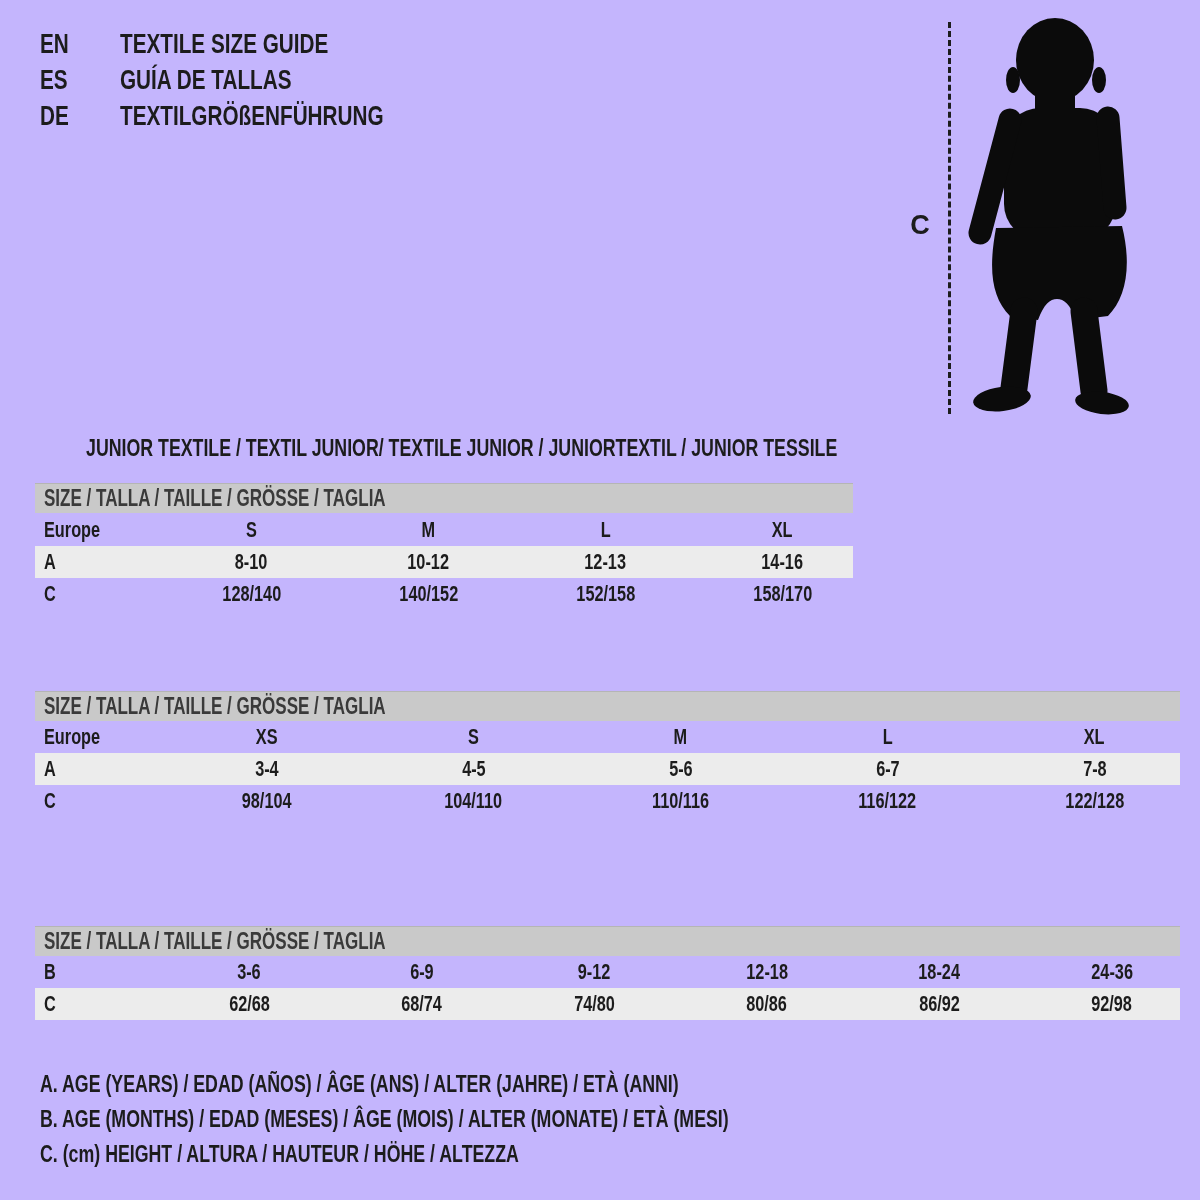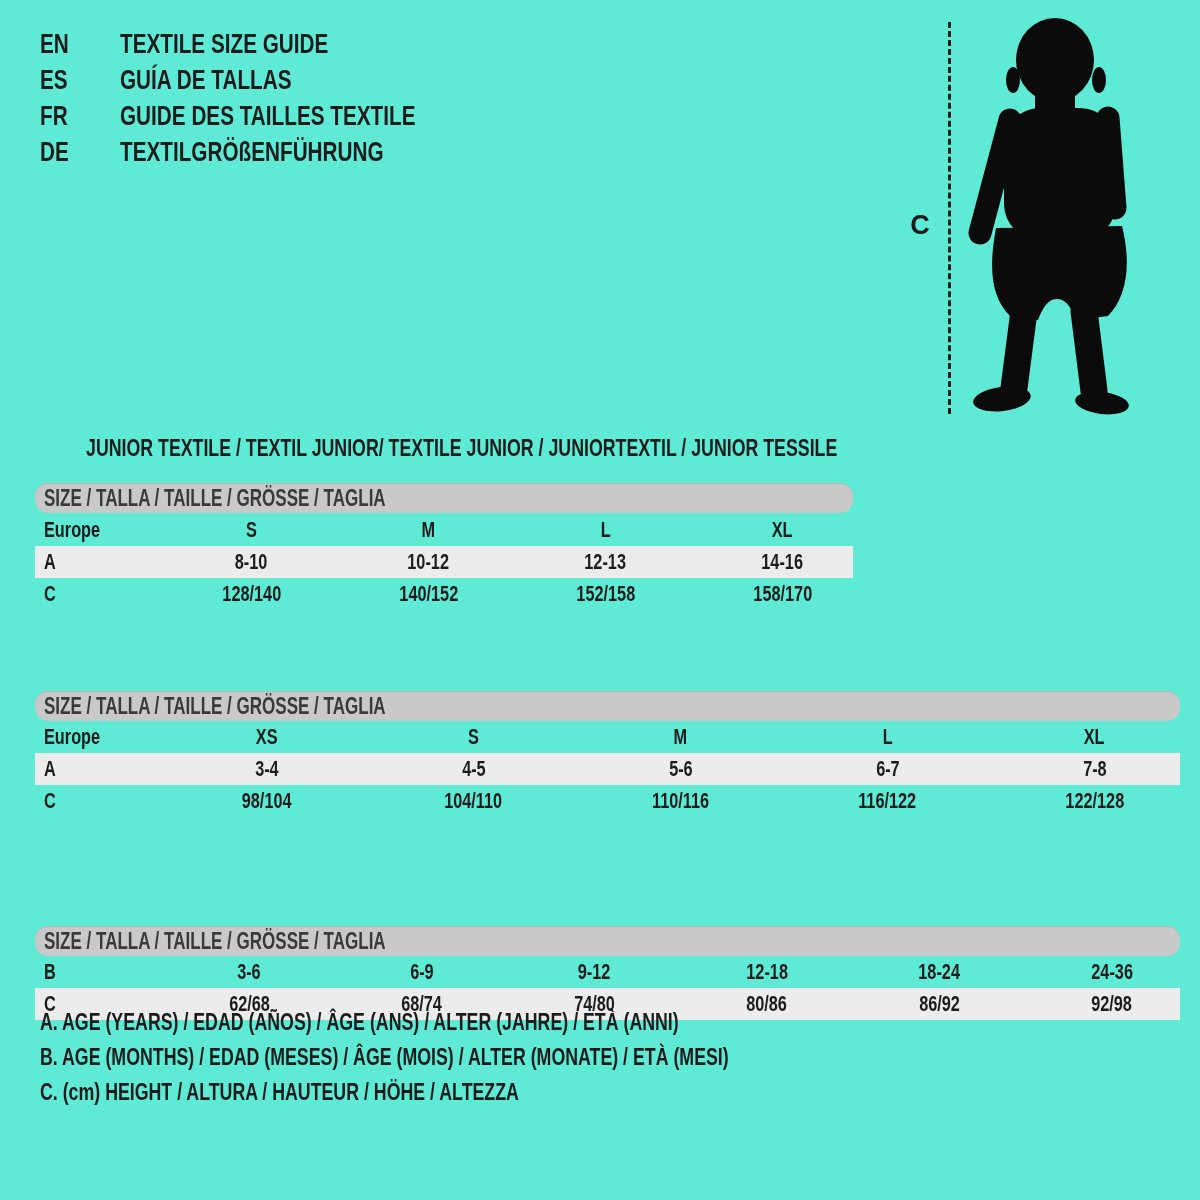--- a/index.html
+++ b/index.html
@@ -1,17 +1,17 @@
 <!DOCTYPE html>
 <html><head>
 <meta charset="utf-8">
 <style>
   html,body{margin:0;padding:0;background:#ffffff;}
   .page{
-    position:relative;width:1200px;height:1200px;background:#5eead4;
+    position:relative;width:1200px;height:1200px;background:#c4b5fd;
     font-family:"Liberation Sans",sans-serif;font-weight:700;color:#1c1c1c;
     overflow:hidden;
   }
   
   .cond{display:inline-block;transform:scaleX(0.74);transform-origin:0 50%;white-space:nowrap;}
   .condc{display:inline-block;transform:scaleX(0.74);transform-origin:50% 50%;white-space:nowrap;}
 
   
   .langs{position:absolute;left:40px;top:26px;}
   .lang{display:flex;align-items:center;height:36px;font-size:28px;}
@@ -21,55 +21,51 @@
   .measure-line{position:absolute;left:948px;top:22px;height:392px;width:0;border-left:3px dashed #1d1d1d;}
   .c-label{position:absolute;left:898px;top:210px;width:44px;text-align:center;font-size:27px;}
   .toddler{position:absolute;left:962px;top:16px;width:178px;height:400px;}
 
   
   .sec-title{position:absolute;left:40px;font-size:24px;line-height:27px;margin-left:46px;}
 
   
   .size-bar{position:absolute;left:35px;background:#c9c9c9;border-top:1px solid #b5b5b5;
     display:flex;align-items:center;padding-left:9px;box-sizing:border-box;
-    font-size:23px;color:#3a3a3a;height:30px;border-radius:13px;}
+    font-size:23px;color:#3a3a3a;height:30px;}
 
   
   .tbl{position:absolute;left:35px;}
   .trow{display:grid;height:32px;align-items:center;font-size:22px;gap:36px;}
   .trow .cell{text-align:center;overflow:visible;}
   .trow .cell.label{text-align:left;padding-left:9px;}
   .shaded{background:#ececec;}
   .cols5{grid-template-columns:110px repeat(4,1fr);}
   .cols6{grid-template-columns:110px repeat(5,1fr);}
   .cols7{grid-template-columns:110px repeat(6,1fr);}
   .w-junior{width:818px;}
   .w-full{width:1145px;}
 
   
-  .footnotes{position:absolute;left:40px;top:1004px;}
+  .footnotes{position:absolute;left:40px;top:1066px;}
   .footnote{height:35px;display:flex;align-items:center;font-size:24px;}
 </style>
 </head>
 <body>
 
 <div class="page">
 
   <div class="langs">
     <div class="lang">
       <span class="code"><span class="cond">EN</span></span>
       <span class="cond">TEXTILE SIZE GUIDE</span>
     </div>
     <div class="lang">
       <span class="code"><span class="cond">ES</span></span>
       <span class="cond">GUÍA DE TALLAS</span>
-    </div>
-    <div class="lang">
-      <span class="code"><span class="cond">FR</span></span>
-      <span class="cond">GUIDE DES TAILLES TEXTILE</span>
     </div>
     <div class="lang">
       <span class="code"><span class="cond">DE</span></span>
       <span class="cond">TEXTILGRÖßENFÜHRUNG</span>
     </div>
   </div>
 
   <div class="measure-line"></div>
   <div class="c-label">C</div>
 

